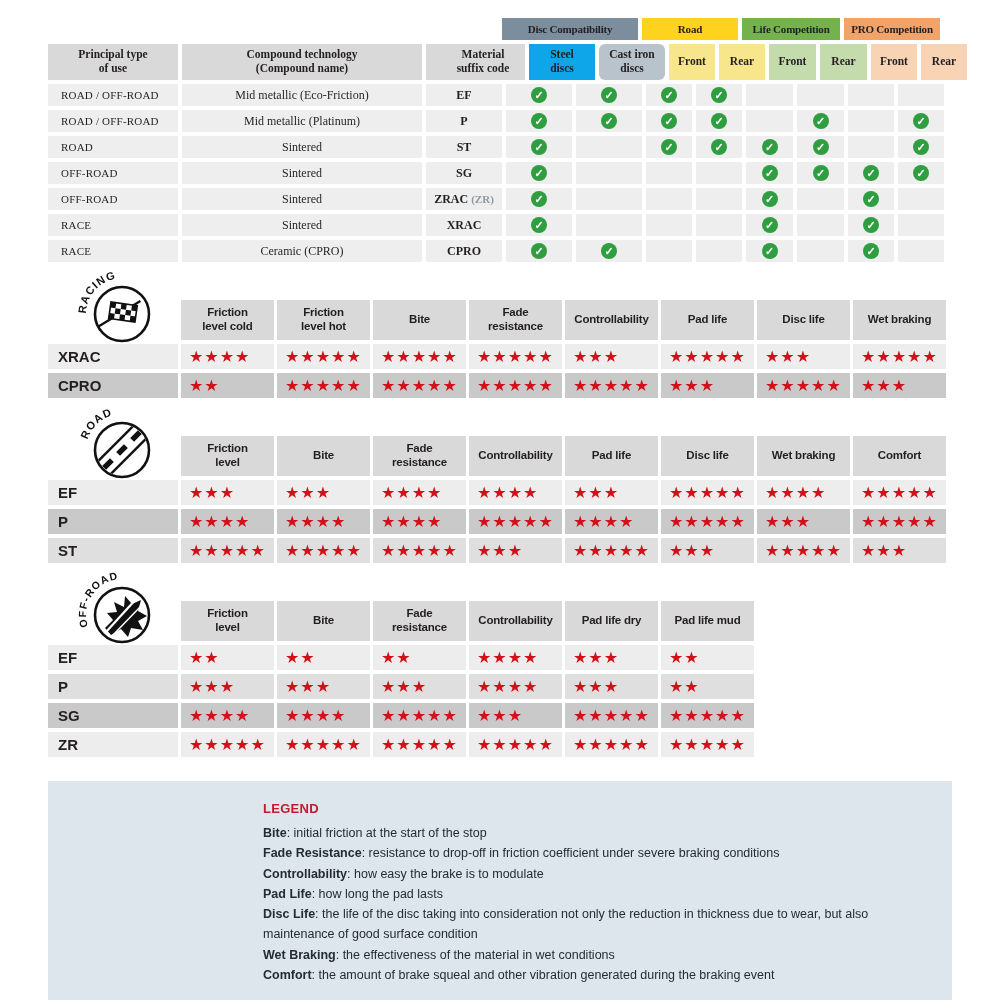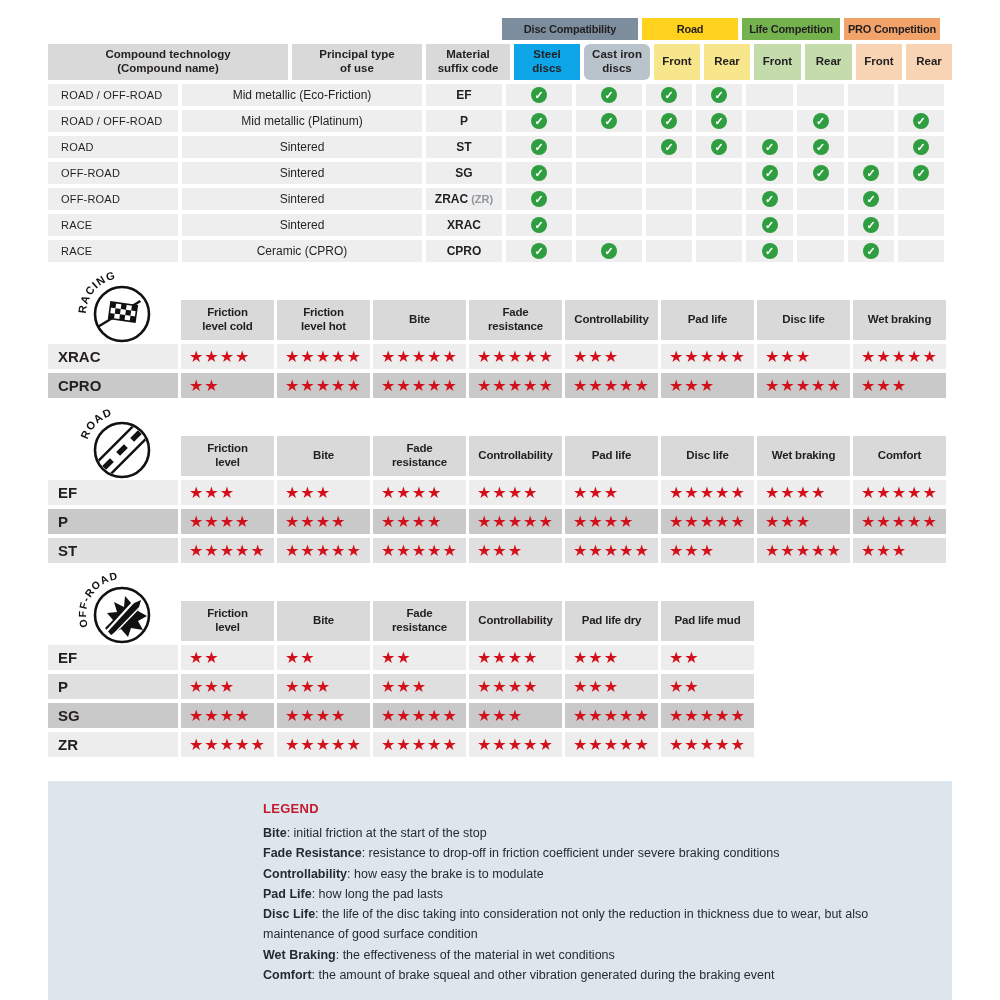--- a/index.html
+++ b/index.html
@@ -2,21 +2,21 @@
 <html><head>
 <meta charset="utf-8">
 <style>
   html,body{margin:0;padding:0;background:#fff;}
   .page{
     width:1000px;height:1000px;box-sizing:border-box;overflow:hidden;
     background:#fff;padding-top:18px;position:relative;
     font-family:"Liberation Sans",sans-serif;color:#231f20;
   }
   
-  .compat{margin-left:48px;}
+  .compat{margin-left:48px;font-family:Liberation Serif, serif;}
   .crow{display:flex;gap:4px;margin-bottom:4px;}
   .spacer{background:transparent;flex:0 0 auto;}
   .gcell{height:22px;display:flex;align-items:center;justify-content:center;
          font-weight:bold;font-size:11px;letter-spacing:-.2px;flex:0 0 auto;}
   .hcell{height:36px;background:#d9d9d9;display:flex;align-items:center;justify-content:center;
          font-weight:bold;font-size:11.5px;text-align:center;white-space:pre-line;line-height:1.2;flex:0 0 auto;}
   .sub{background:#ccc;}
   .dcell{height:22px;background:#eeeeee;display:flex;align-items:center;justify-content:center;
          font-size:12px;flex:0 0 auto;box-sizing:border-box;}
   .use{justify-content:flex-start;padding-left:13px;font-size:11px;letter-spacing:.2px;}
@@ -53,25 +53,25 @@
 <div class="page">
   <section id="compat" class="compat">
       <div class="crow">
         <div class="spacer" style="width: 450px;"></div>
         <div class="gcell" style="width: 136px; background: rgb(124, 141, 157);">Disc Compatibility</div>
         <div class="gcell" style="width: 96px; background: rgb(255, 210, 30);">Road</div>
         <div class="gcell" style="width: 98px; background: rgb(116, 178, 78);">Life Competition</div>
         <div class="gcell" style="width: 96px; background: rgb(241, 163, 106);">PRO Competition</div>
       </div>
       <div class="crow">
+        <div class="hcell" style="width: 130px;">Principal type
+of use</div>
         <div class="hcell" style="width: 240px;">Compound technology
 (Compound name)</div>
-        <div class="hcell" style="width: 130px;">Principal type
-of use</div>
-        <div class="hcell" style="width: 84px;">Material
+        <div class="hcell" style="width: 84px; padding-left: 15px;">Material
 suffix code</div>
         <div class="hcell sub" style="width: 66px; background: #0ea5e9;">Steel
 discs</div>
         <div class="hcell sub" style="width: 66px; background: rgb(185, 195, 204); border-radius: 6px;">Cast iron
 discs</div>
         <div class="hcell sub" style="width: 46px; background: rgb(248, 230, 140);">Front</div>
         <div class="hcell sub" style="width: 46px; background: rgb(248, 230, 140);">Rear</div>
         <div class="hcell sub" style="width: 47px; background: rgb(196, 220, 171);">Front</div>
         <div class="hcell sub" style="width: 47px; background: rgb(196, 220, 171);">Rear</div>
         <div class="hcell sub" style="width: 46px; background: rgb(248, 211, 180);">Front</div>

